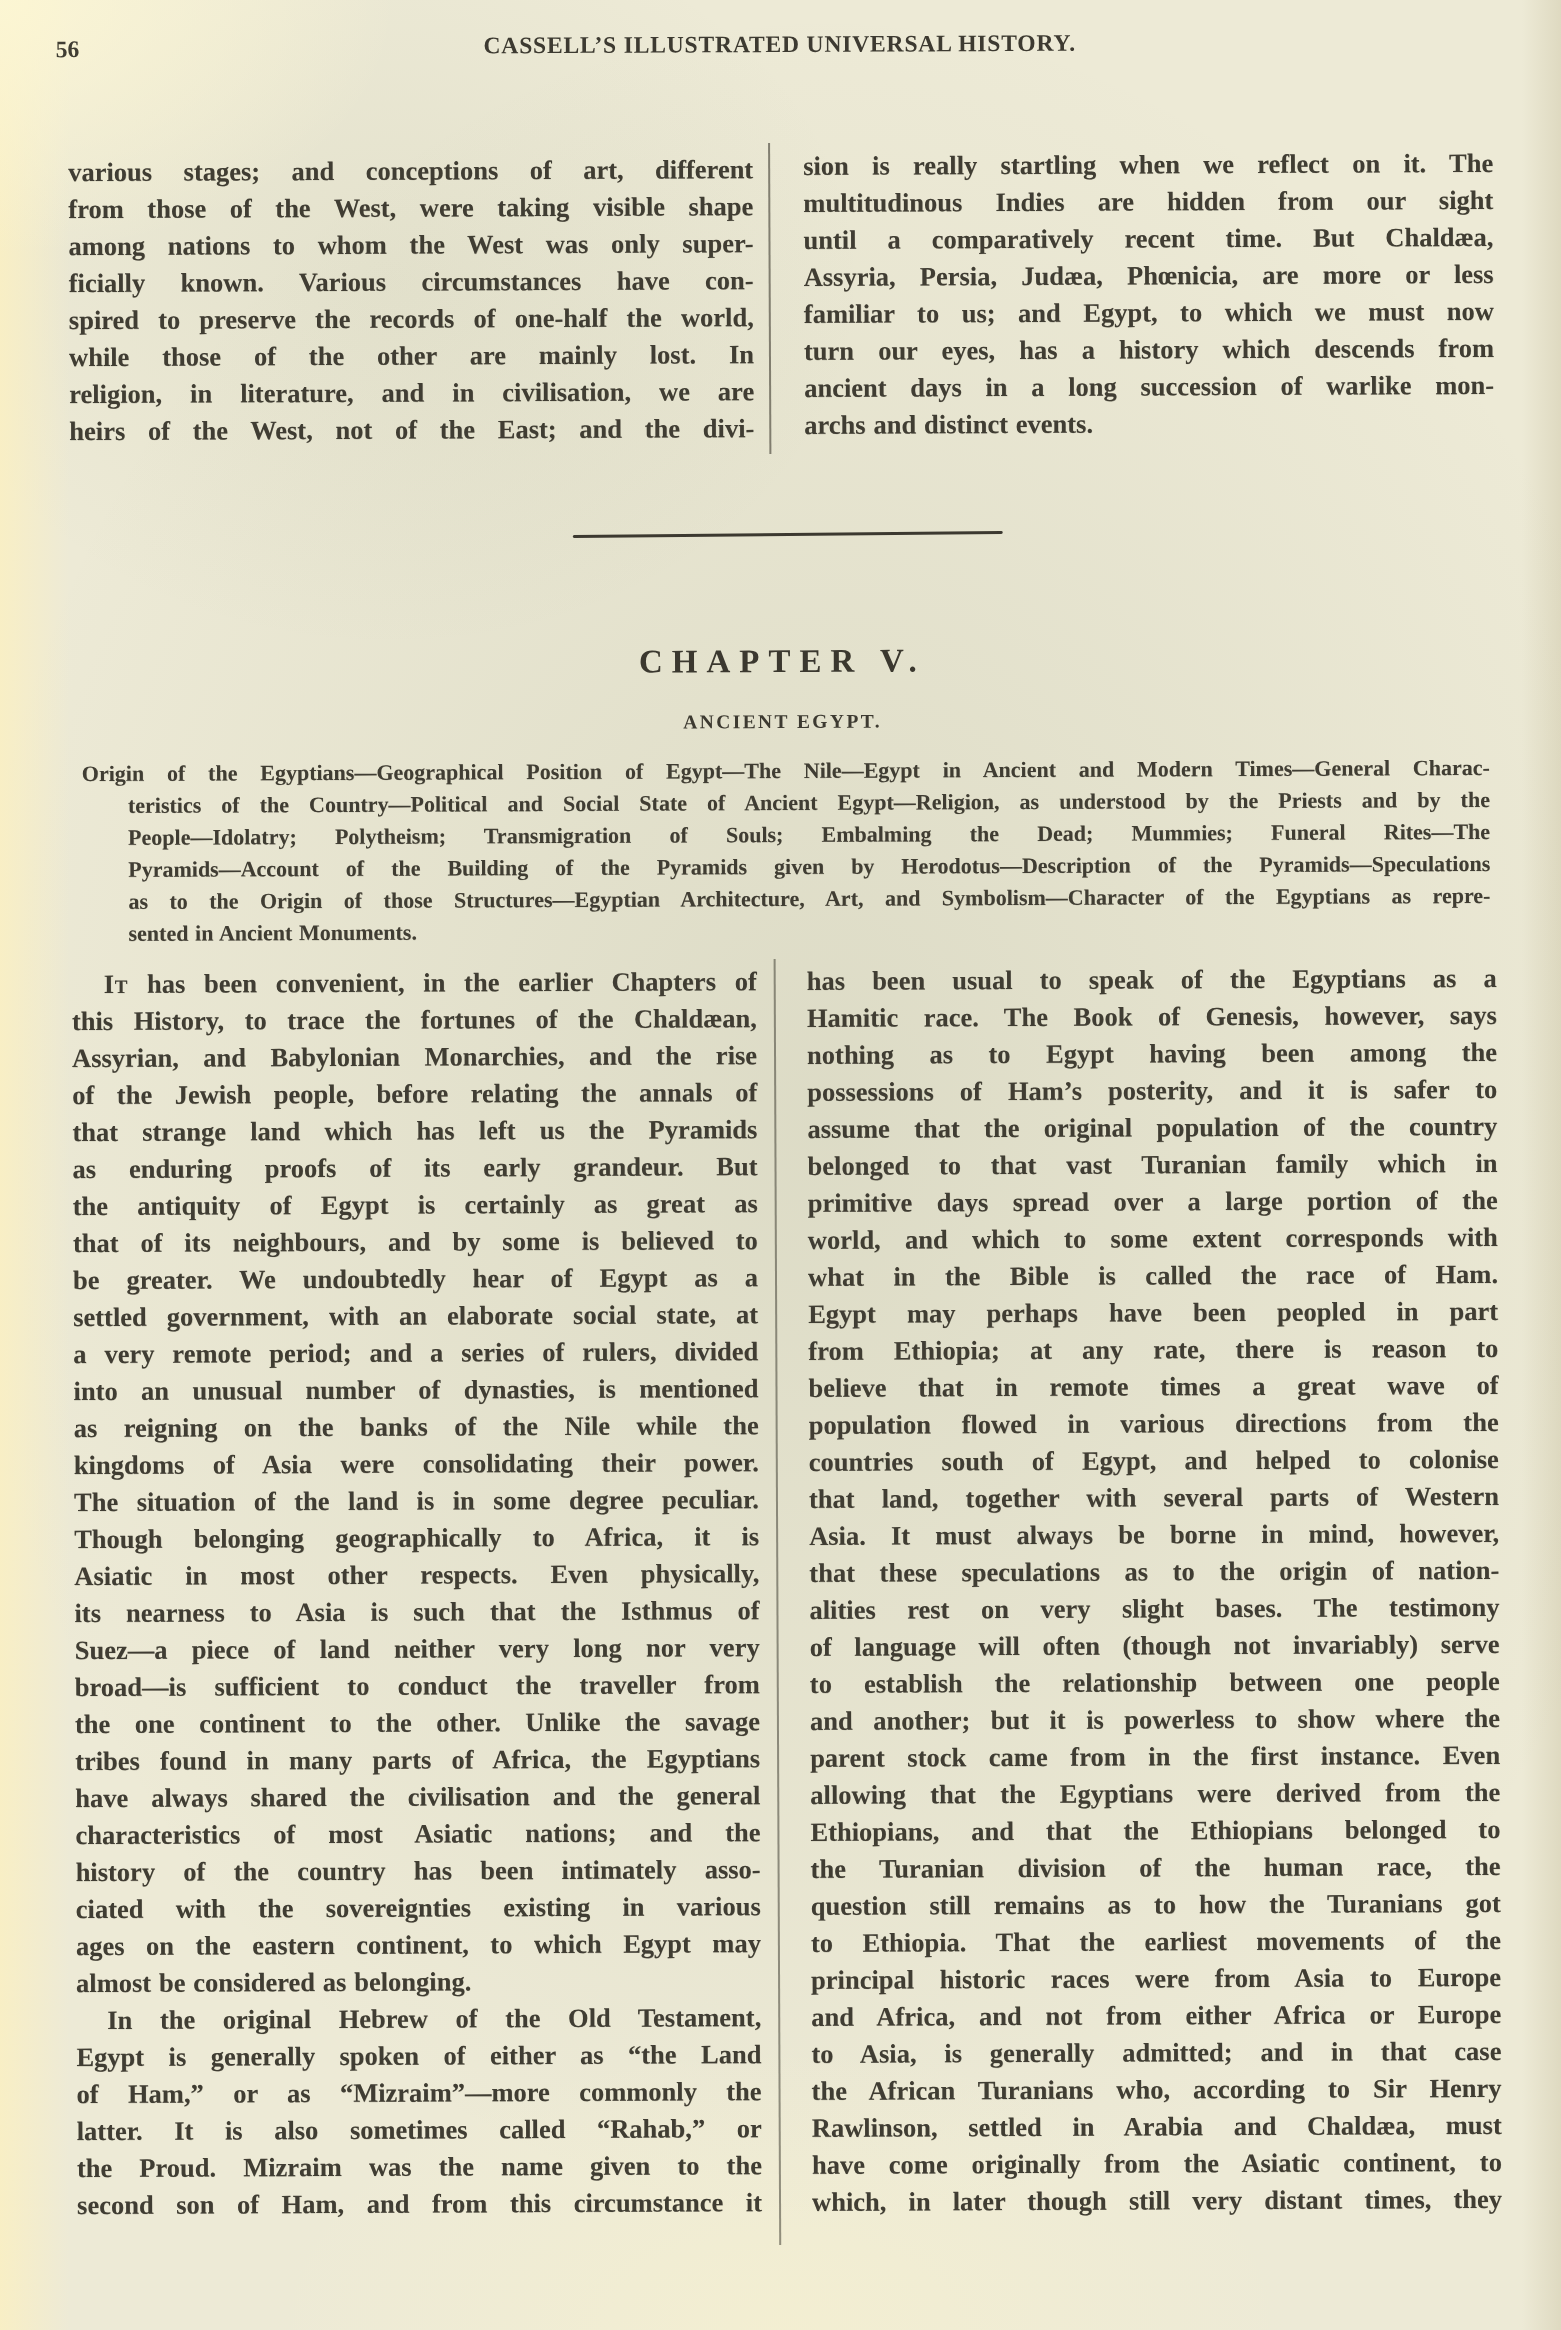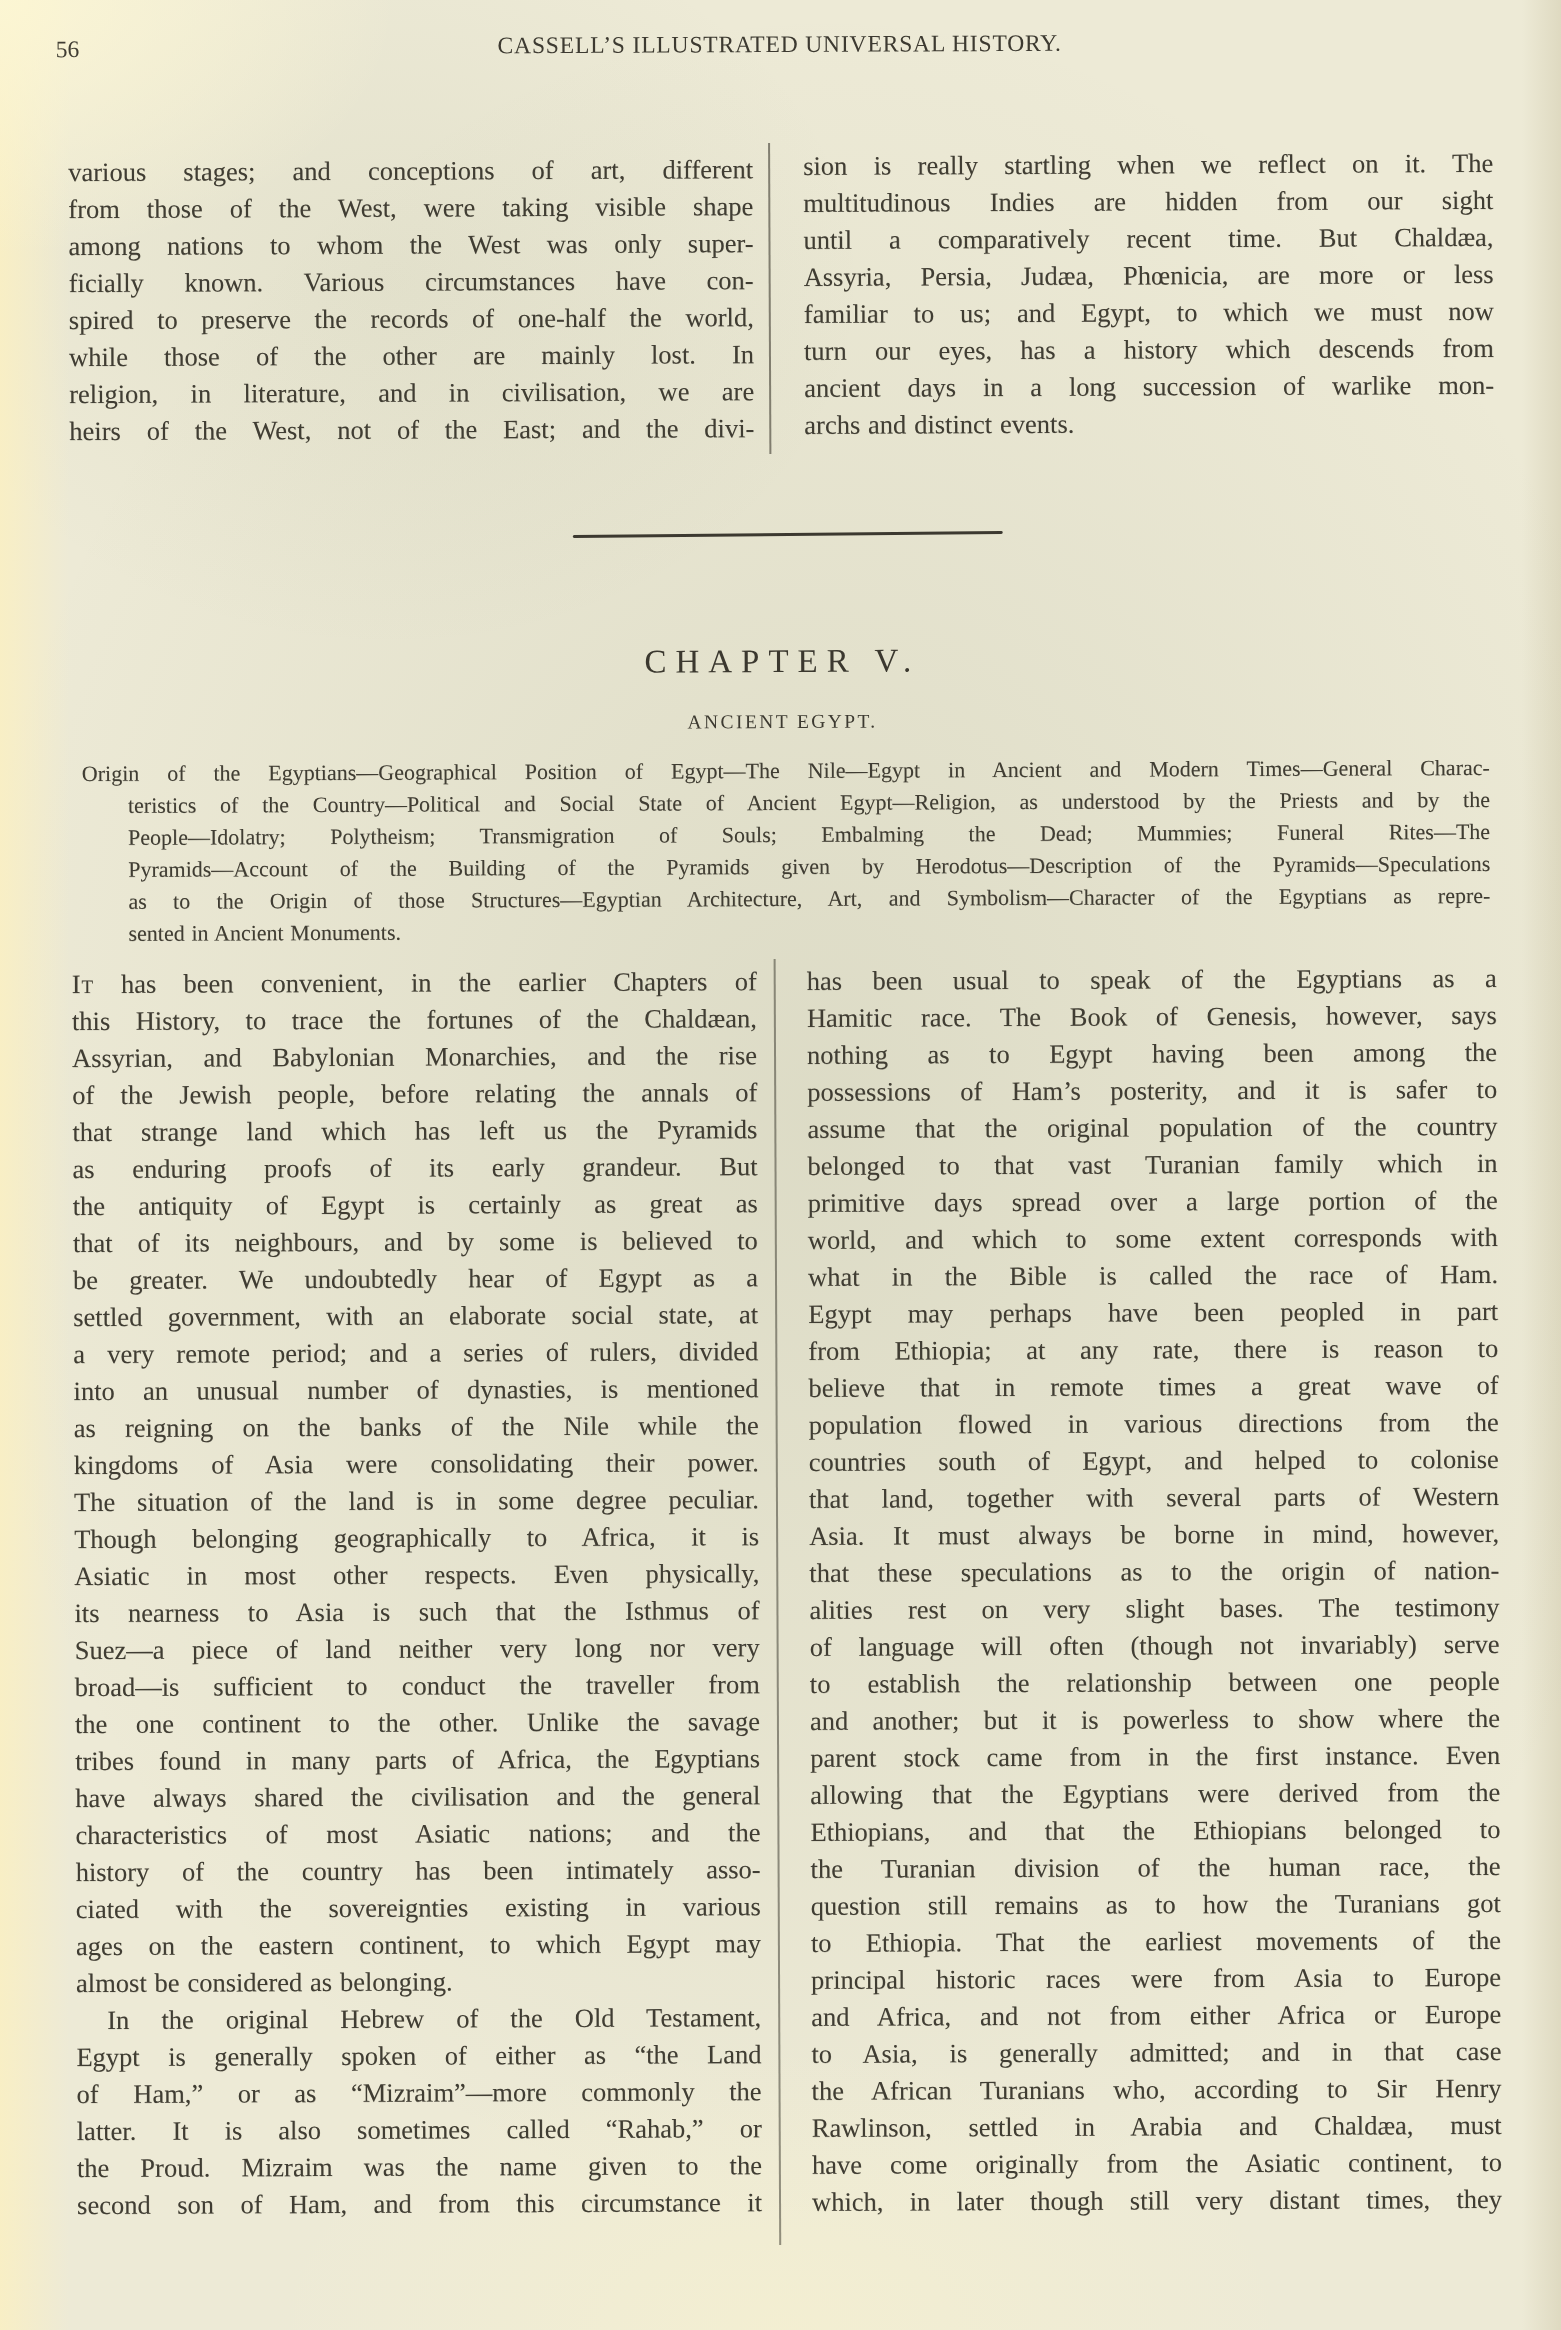--- a/index.html
+++ b/index.html
@@ -8,20 +8,21 @@
     font-family:"Liberation Serif","DejaVu Serif",serif;
     color:#403d33;
     background:
       radial-gradient(570px 366px at 0% 0%, rgba(252,246,212,0.95), rgba(252,246,212,0) 70%),
       radial-gradient(733px 407px at 50% 100%, rgba(248,242,206,0.55), rgba(248,242,206,0) 70%),
       linear-gradient(90deg, rgba(249,239,196,0.95) 0%, rgba(249,239,196,0) 4.5%),
       linear-gradient(270deg, rgba(170,158,116,0.22) 0%, rgba(170,158,116,0) 2.5%),
       radial-gradient(1221px 1546px at 53% 48%, rgba(108,118,88,0.13), rgba(108,118,88,0) 72%),
       radial-gradient(733px 570px at 25% 12%, rgba(115,125,92,0.08), rgba(115,125,92,0) 65%),
       #edead6;
+    font-weight: bold;
   }
   .content{position:absolute;inset:0;transform:rotate(-0.25deg);transform-origin:50% 45%;}
 
   .page-number{position:absolute;left:60px;top:33px;font-size:23.6px;}
   .running-title{position:absolute;left:72px;right:65px;top:31px;text-align:center;
     font-size:23.6px;letter-spacing:0.8px;color:#3d3a31;}
 
   .cont-col{position:absolute;font-size:26.5px;line-height:37px;}
   .cont-left{left:72px;top:151px;width:685px;}
   .cont-right{left:807px;top:148px;width:690px;}
@@ -42,21 +43,21 @@
   .summary .tline:first-child{margin-left:-46px;}
 
   .body-col{position:absolute;font-size:26.5px;line-height:37px;}
   .body-left{left:72px;top:963px;width:685px;}
   .body-right{left:807px;top:963px;width:690px;}
 
   .tline{text-align:justify;text-align-last:justify;word-spacing:1.2px;
     text-shadow:0.3px 0.3px 0.5px rgba(62,58,46,0.28);}
   .tline.endline{text-align-last:left;}
   .tline.indent{padding-left:31px;}
-  .lead-sc{font-variant:small-caps;letter-spacing:0.8px;}
+  .lead-sc{font-variant:small-caps;letter-spacing:0.8px;margin-left:32px;}
 </style>
 </head>
 <body>
 
 <div class="page">
   <div class="content">
 
     <div class="page-number">56</div>
     <div class="running-title">CASSELL’S ILLUSTRATED UNIVERSAL HISTORY.</div>
 

